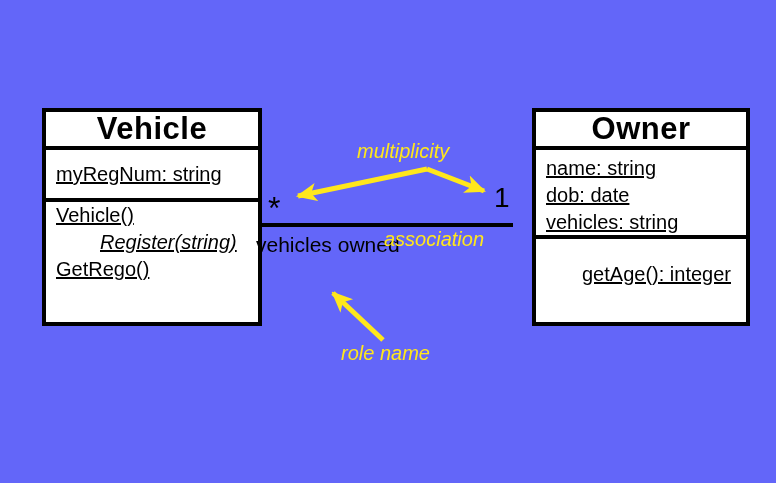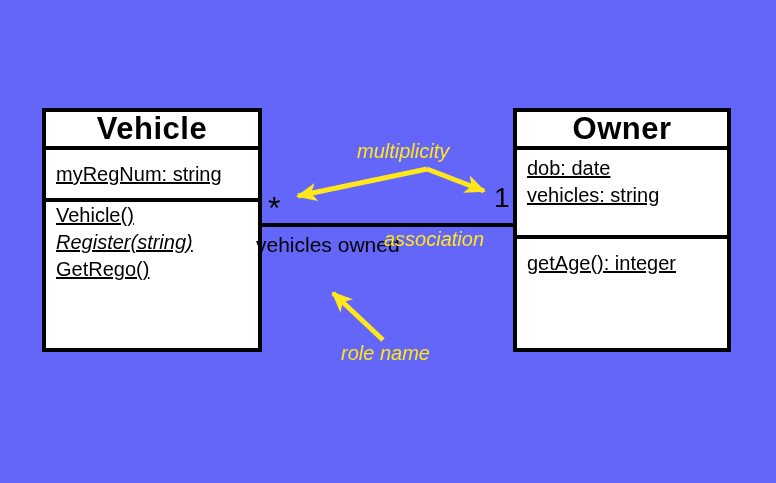--- a/index.html
+++ b/index.html
@@ -23,28 +23,28 @@
   }
   .arrow-layer {
     position: absolute;
     left: 0; top: 0;
     width: 776px; height: 483px;
     pointer-events: none;
   }
   .uml-class {
     position: absolute;
     top: 108px;
-    height: 244px;
+    height: 218px;
     background: var(--fill);
     border: 4px solid var(--line);
     display: flex;
     flex-direction: column;
   }
   .uml-class.vehicle { left: 42px;  width: 220px; }
-  .uml-class.owner   { left: 513px; width: 218px; }
+  .uml-class.owner   { left: 532px; width: 218px; }
   .uml-title {
     height: 38px;
     border-bottom: 4px solid var(--line);
     display: flex;
     align-items: center;
     justify-content: center;
     font-size: 31px;
     font-weight: bold;
     letter-spacing: 0.5px;
   }
@@ -59,22 +59,22 @@
     height: 52px;
     border-bottom: 4px solid var(--line);
     padding-top: 11px;
   }
   .vehicle .methods { flex: 1; }
   .owner .attrs {
     height: 89px;
     border-bottom: 4px solid var(--line);
     padding-top: 5px;
   }
-  .owner .methods { flex: 1; padding-top: 11px; }
-  .italic { font-style: italic; }
+  .owner .methods { flex: 1; padding-top: 22px; margin-left: 36px; }
+  .italic { font-style: italic; margin-left: 44px; }
 
   .assoc-line {
     position: absolute;
     left: 262px;
     top: 223px;
     width: 251px;
     height: 4px;
     background: var(--line);
   }
   .mult-star {
@@ -125,20 +125,21 @@
     <div class="uml-section methods">
       <span class="row">Vehicle()</span>
       <span class="row italic">Register(string)</span>
       <span class="row">GetRego()</span>
     </div>
   </div>
 
   <div class="uml-class owner">
     <div class="uml-title">Owner</div>
     <div class="uml-section attrs">
+      <span class="row">name: string</span>
       <span class="row">dob: date</span>
       <span class="row">vehicles: string</span>
     </div>
     <div class="uml-section methods">
       <span class="row">getAge(): integer</span>
     </div>
   </div>
 
   <div class="assoc-line"></div>
 

